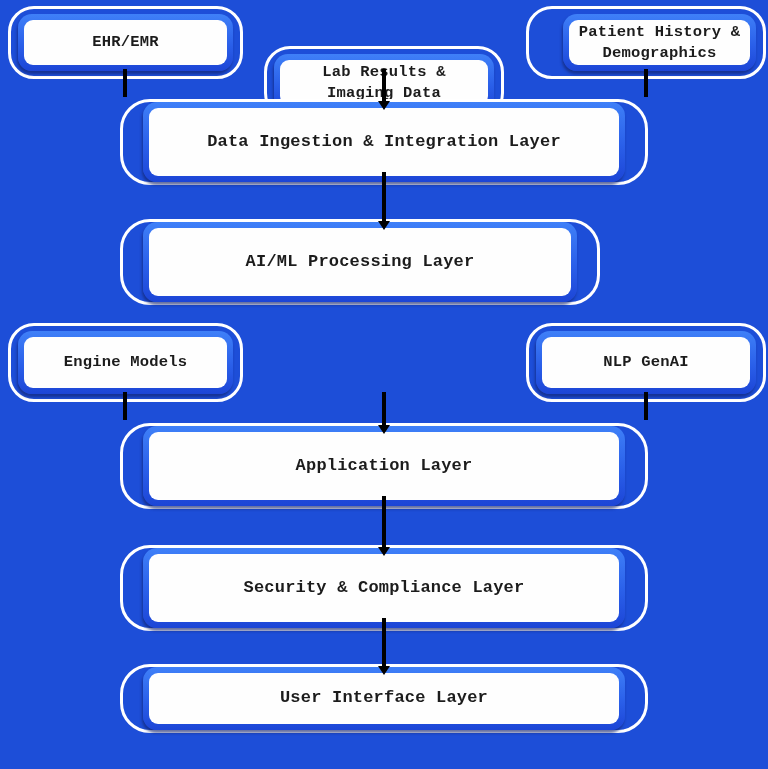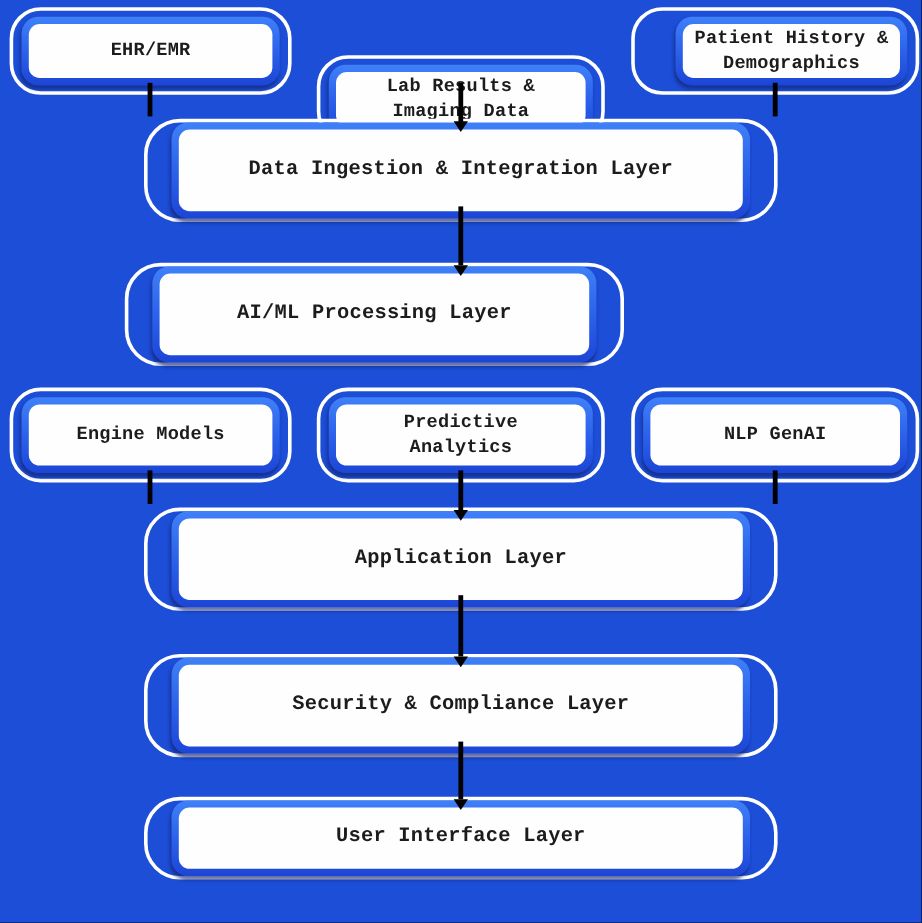--- a/index.html
+++ b/index.html
@@ -37,21 +37,21 @@
   .carrow{
     position:absolute;width:0;height:0;z-index:5;
     border-left:6px solid transparent;border-right:6px solid transparent;
     border-top:9px solid #000;
   }
   
   #n-ehr        {left:8px;  top:6px;  width:235px;height:73px;}
   #n-lab        {left:264px;top:6px;  width:240px;height:73px;margin-top:40px;}
   #n-patient    {left:526px;top:6px;  width:240px;height:73px;padding-left:34px;}
   #n-ingestion  {left:120px;top:99px; width:528px;height:86px;}
-  #n-aiml       {left:104px;top:219px;width:416px;height:86px;}
+  #n-aiml       {left:120px;top:219px;width:480px;height:86px;}
   #n-genai      {left:8px;  top:323px;width:235px;height:79px;}
   #n-predictive {left:264px;top:323px;width:240px;height:79px;}
   #n-nlp        {left:526px;top:323px;width:240px;height:79px;}
   #n-application{left:120px;top:423px;width:528px;height:86px;}
   #n-security   {left:120px;top:545px;width:528px;height:86px;}
   #n-ui         {left:120px;top:664px;width:528px;height:69px;}
   
   #e-ehr-stub      {left:123px;top:69px; height:28px;}
   #e-lab-line      {left:382px;top:69px; height:33px;}
   #e-lab-arrow     {left:378px;top:101px;}
@@ -111,28 +111,20 @@
     </div>
   </div>
 
   <div class="node small" id="n-genai">
     <div class="blue">
       <div class="inner">
         <span class="lbl">Engine Models</span>
       </div>
     </div>
   </div>
-  <div class="node small" id="n-predictive">
-    <div class="blue">
-      <div class="inner">
-        <span class="lbl">Predictive
-Analytics</span>
-      </div>
-    </div>
-  </div>
   <div class="node small" id="n-nlp">
     <div class="blue">
       <div class="inner">
         <span class="lbl">NLP GenAI</span>
       </div>
     </div>
   </div>
 
   <div class="node layer" id="n-application">
     <div class="blue">

